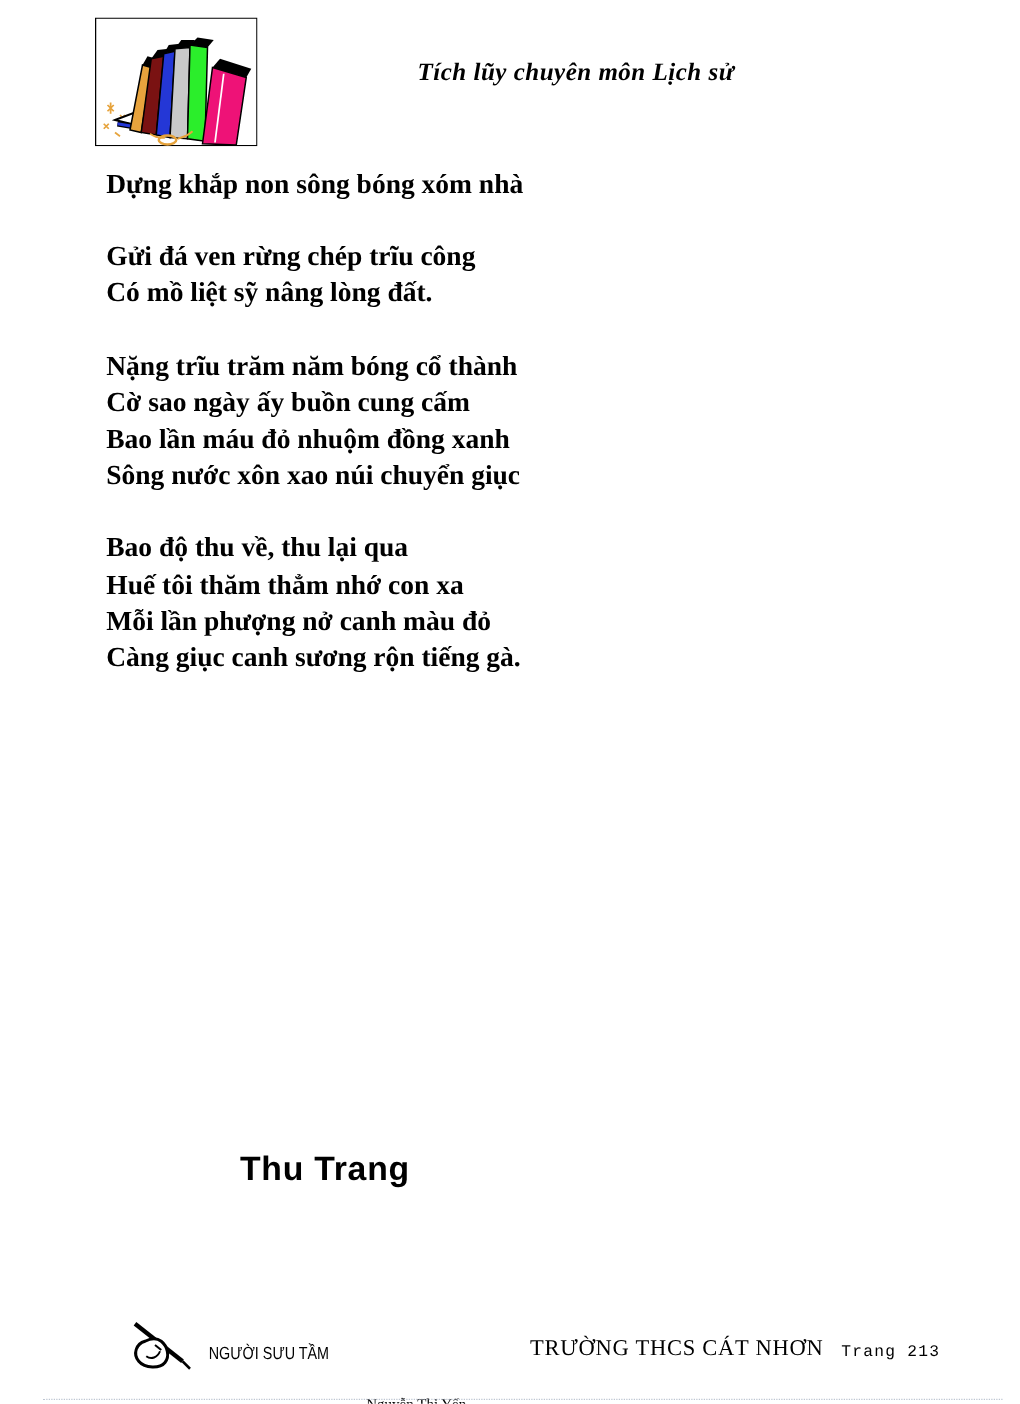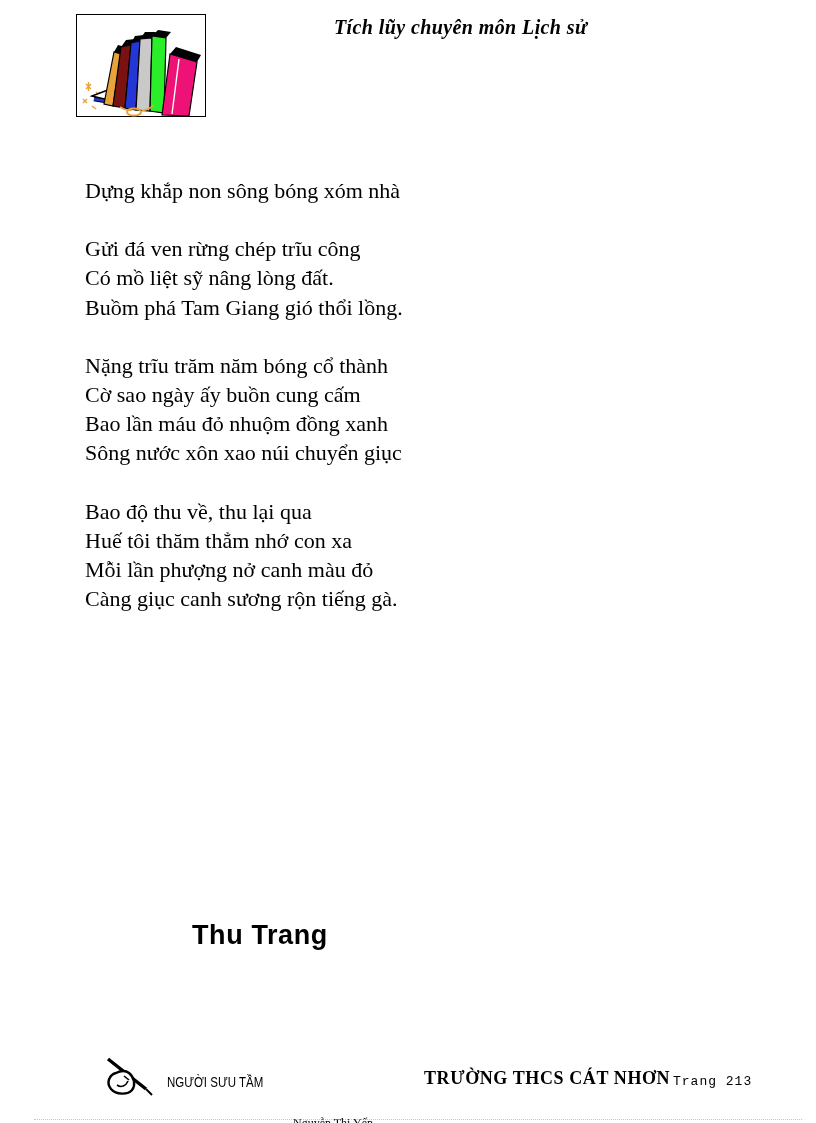--- a/index.html
+++ b/index.html
@@ -10,32 +10,31 @@
     position:relative; overflow:hidden;
     font-family:"Liberation Serif", serif;
   }
   
   .clipart {
     position:absolute; left:76px; top:14px;
     width:130px; height:103px;
   }
   
   .header-title {
-    position:absolute; left:334px; top:16px;
+    position:absolute; left:334px; top:47px;
     font-family:"Liberation Serif", serif;
     font-style:italic; font-weight:bold;
     font-size:20px; letter-spacing:0.4px;
     white-space:nowrap;
   }
   
   .poem {
     position:absolute; left:85px; top:132px;
-    font-size:22px; font-weight:normal;
+    font-size:22px; font-weight:bold;
     font-family:"Liberation Serif", serif;
-    margin-top:44px;
   }
   .stanza { margin:0 0 29px 0; }
   .line { margin:0; line-height:29.2px; white-space:nowrap; }
   
   .author {
     position:absolute; left:192px; top:920px;
     font-family:Liberation Sans, sans-serif;
     font-weight:bold; font-size:27px; letter-spacing:0.6px;
   }
   
@@ -47,21 +46,21 @@
     transform:scaleX(0.82); transform-origin:left center;
   }
   .collector-name {
     position:absolute; left:293px; top:1116px;
     font-family:"Liberation Serif", serif;
     font-size:12px; white-space:nowrap;
   }
   .school-name {
     position:absolute; left:424px; top:1068px;
     font-family:"Liberation Serif", serif;
-    font-weight:bold; font-size:18px; letter-spacing:0.6px;
+    font-weight:normal; font-size:18px; letter-spacing:0.6px;
     white-space:nowrap;
   }
   .page-label {
     position:absolute; left:673px; top:1074px;
     font-family:"Liberation Mono", monospace;
     font-size:13px; letter-spacing:1px; white-space:nowrap;
   }
   .bottom-dotted {
     position:absolute; left:34px; right:14px; bottom:3px;
     border-bottom:1px dotted #9aa7bb; opacity:0.65; height:0;
@@ -108,21 +107,20 @@
 
 <div class="header-title">Tích lũy chuyên môn Lịch sử</div>
 
 <div class="poem">
     <div class="stanza">
       <p class="line">Dựng khắp non sông bóng xóm nhà</p>
     </div>
     <div class="stanza">
       <p class="line">Gửi đá ven rừng chép trĩu công</p>
       <p class="line">Có mồ liệt sỹ nâng lòng đất.</p>
-      <p class="line">Buồm phá Tam Giang gió thổi lồng.</p>
     </div>
     <div class="stanza">
       <p class="line">Nặng trĩu trăm năm bóng cổ thành</p>
       <p class="line">Cờ sao ngày ấy buồn cung cấm</p>
       <p class="line">Bao lần máu đỏ nhuộm đồng xanh</p>
       <p class="line">Sông nước xôn xao núi chuyển giục</p>
     </div>
     <div class="stanza">
       <p class="line">Bao độ thu về, thu lại qua</p>
       <p class="line">Huế tôi thăm thẳm nhớ con xa</p>

